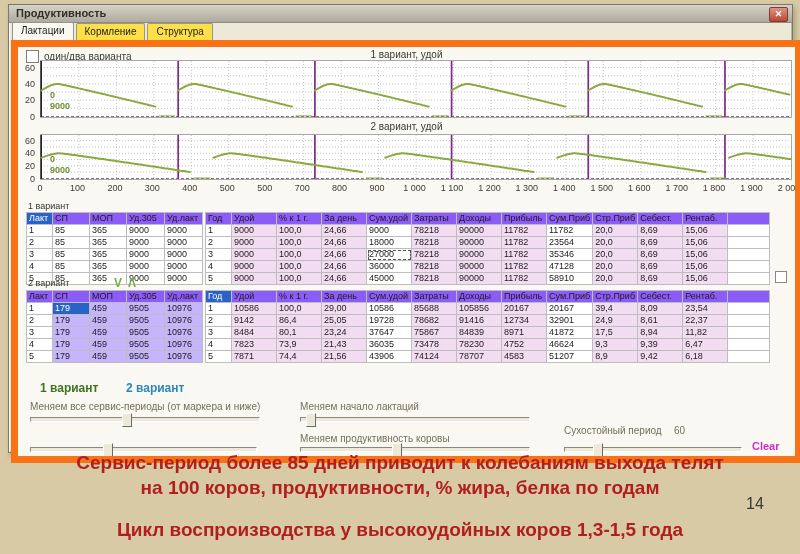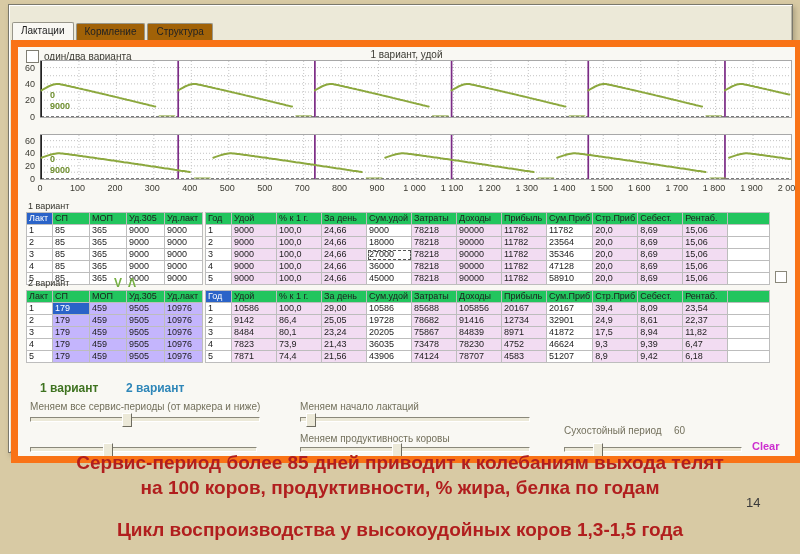--- a/index.html
+++ b/index.html
@@ -26,21 +26,21 @@
     position:absolute;right:4px;top:2px;width:17px;height:13px;
     background:linear-gradient(#dd9484,#b84836);
     border:1px solid #8c392d;border-radius:2px;
     color:#fff;font-size:9px;font-weight:bold;text-align:center;line-height:12px;
     cursor:default;
   }
   .tabs{
     position:absolute;top:18px;left:3px;height:17px;display:flex;align-items:flex-end;gap:2px;
   }
   .tab{
-    font-size:10px;color:#232323;background:#a16207;
+    font-size:10px;color:#232323;background:#fde047;
     border:1px solid #98968a;border-bottom:none;border-radius:2px 2px 0 0;
     padding:2px 8px 2px 8px;height:12px;line-height:12px;
   }
   .tab.active{background:#f9f8f3;padding-bottom:4px;position:relative;top:1px;}
   .panel{
     position:absolute;left:2px;top:35px;width:777px;height:409px;
     background:#f9f8f3;border:7px solid #f97316;overflow:hidden;
   }
   
   .check-row{position:absolute;left:8px;top:3px;display:flex;align-items:center;gap:5px;}
@@ -69,21 +69,21 @@
   #t1l{left:8px;top:165px;}
   #t1r{left:187px;top:165px;}
   #t2l{left:8px;top:243px;}
   #t2r{left:187px;top:243px;}
   table.grid{border-collapse:collapse;table-layout:fixed;font-size:9px;}
   .grid th,.grid td{
     border:1px solid #bdbdbd;padding:0 2px;height:11px;line-height:11px;
     overflow:hidden;white-space:nowrap;text-align:left;font-weight:normal;color:#1c1c1c;
     background:#fff;
   }
-  .grid th{background:#22c55e;}
+  .grid th{background:#8b5cf6;}
   table.pink td.colored{background:#f2dcf2;}
   table.blue td.colored{background:#c4b5fd;}
   .grid .sel{background:#2a63c8 !important;color:#fff !important;}
   .grid td.focus{outline:1px dashed #555;outline-offset:-2px;background:#fff;margin-top:12px;}
   .mini-check{position:absolute;left:757px;top:224px;width:10px;height:10px;background:#fff;border:1px solid #8a887a;}
   
   .legend{position:absolute;top:334px;font-size:12px;font-weight:bold;}
   #legend1{left:22px;color:#3f7320;}
   #legend2{left:108px;color:#2e86b8;}
   .slider-label{position:absolute;font-size:10px;color:#73705c;}
@@ -100,26 +100,32 @@
   #sl3{left:282px;top:354px;} #s3{left:282px;top:370px;width:228px;}
   #sl4{left:282px;top:386px;} #s4{left:282px;top:400px;width:228px;}
   #sl5{left:546px;top:378px;} #dryval{left:656px;top:378px;position:absolute;font-size:10px;color:#73705c;}
   #s5{left:546px;top:400px;width:176px;}
   .clear-btn{position:absolute;left:734px;top:393px;font-size:11px;font-weight:bold;color:#cc2fcf;cursor:default;}
   
   .caption{position:absolute;left:0;width:800px;text-align:center;font-size:19px;font-weight:bold;color:#b11e1e;}
   #cap-line1{top:452px;}
   #cap-line2{top:477px;}
   #cap-line3{top:519px;}
-  .page-num{position:absolute;left:746px;top:495px;font-size:13px;color:#3a3a3a;}
+  .page-num{position:absolute;left:746px;top:495px;font-size:16px;color:#3a3a3a;}
 </style>
 </head>
 <body>
 
 <div class="window">
+  <div class="titlebar">
+    <div class="title">Продуктивность</div>
+    <div class="closebtn">
+      <span>✕</span>
+    </div>
+  </div>
 
   <div class="tabs">
     <div class="tab active">Лактации</div>
     <div class="tab">Кормление</div>
     <div class="tab">Структура</div>
   </div>
 
   <div class="panel">
 
     <div class="check-row">
@@ -180,20 +186,21 @@
           <path d="M548.3 30.4 L549.8 29.5 L551.3 28.6 L552.8 27.8 L554.3 27.0 L555.8 26.2 L557.3 25.6 L558.8 25.0 L560.3 24.5 L561.8 24.2 L563.3 24.0 L564.7 23.9 L566.2 24.1 L567.7 24.4 L569.2 24.7 L570.7 25.0 L572.2 25.3 L573.7 25.7 L575.2 26.0 L576.7 26.3 L578.2 26.7 L579.7 27.0 L581.2 27.3 L582.7 27.7 L584.2 28.0 L585.7 28.4 L587.2 28.7 L588.7 29.0 L590.2 29.4 L591.7 29.7 L593.2 30.1 L594.7 30.4 L596.2 30.8 L597.7 31.1 L599.2 31.5 L600.7 31.8 L602.2 32.2 L603.7 32.5 L605.2 32.9 L606.7 33.2 L608.2 33.6 L609.7 33.9 L611.2 34.3 L612.7 34.6 L614.2 35.0 L615.7 35.4 L617.2 35.7 L618.7 36.1 L620.2 36.4 L621.7 36.8 L623.2 37.1 L624.7 37.5 L626.2 37.9 L627.7 38.2 L629.2 38.6 L630.7 39.0 L632.2 39.3 L633.7 39.7 L635.2 40.0 L636.7 40.4 L638.1 40.8 L639.6 41.1 L641.1 41.5 L642.6 41.9 L644.1 42.2 L645.6 42.6 L647.1 43.0 L648.6 43.3 L650.1 43.7 L651.6 44.0 L653.1 44.4 L654.6 44.8 L656.1 45.2 L657.6 45.5 L659.1 45.9 L660.6 46.3 L662.1 46.6" fill="none" stroke="#8ca83e" stroke-width="2" stroke-linecap="round"></path>
           <line x1="665.4885" y1="55.847692307692306" x2="681.9665" y2="55.847692307692306" stroke="#8ca83e" stroke-width="1.3" opacity="0.75"></line>
           <path d="M685.0 30.4 L686.5 29.5 L688.0 28.6 L689.5 27.8 L691.0 27.0 L692.5 26.2 L694.0 25.6 L695.4 25.0 L696.9 24.5 L698.4 24.2 L699.9 24.0 L701.4 23.9 L702.9 24.1 L704.4 24.4 L705.9 24.7 L707.4 25.0 L708.9 25.3 L710.4 25.7 L711.9 26.0 L713.4 26.3 L714.9 26.7 L716.4 27.0 L717.9 27.3 L719.4 27.7 L720.9 28.0 L722.4 28.4 L723.9 28.7 L725.4 29.0 L726.9 29.4 L728.4 29.7 L729.9 30.1 L731.4 30.4 L732.9 30.8 L734.4 31.1 L735.9 31.5 L737.4 31.8 L738.9 32.2 L740.4 32.5 L741.9 32.9 L743.4 33.2 L744.9 33.6 L746.4 33.9 L747.9 34.3 L749.4 34.6" fill="none" stroke="#8ca83e" stroke-width="2" stroke-linecap="round"></path>
         </svg>
       <div class="anno">
         <div>0</div>
         <div>9000</div>
       </div>
     </div>
 
+    <div class="chart-title" id="chart2-title">2 вариант, удой</div>
     <div class="chart-block" id="chart2">
       <div class="yticks">
           <span style="top: 39.5px;">0</span>
           <span style="top: 26.8846px;">20</span>
           <span style="top: 14.2692px;">40</span>
           <span style="top: 1.65385px;">60</span>
         </div>
       <svg width="752" height="46">
           <rect x="0.5" y="0.5" width="751" height="45" fill="#ffffff" stroke="#a8a8a8"></rect>
           <line x1="1" y1="38.19230769230769" x2="751" y2="38.19230769230769" stroke="#c2c2c2" stroke-dasharray="1,2"></line>
@@ -564,21 +571,21 @@
               <td class="colored">24,9</td>
               <td class="colored">8,61</td>
               <td class="colored">22,37</td>
               <td></td>
             </tr>
             <tr>
               <td>3</td>
               <td class="colored">8484</td>
               <td class="colored">80,1</td>
               <td class="colored">23,24</td>
-              <td>20205</td>
+              <td>37647</td>
               <td class="colored">75867</td>
               <td class="colored">84839</td>
               <td class="colored">8971</td>
               <td>41872</td>
               <td class="colored">17,5</td>
               <td class="colored">8,94</td>
               <td class="colored">11,82</td>
               <td></td>
             </tr>
             <tr>

